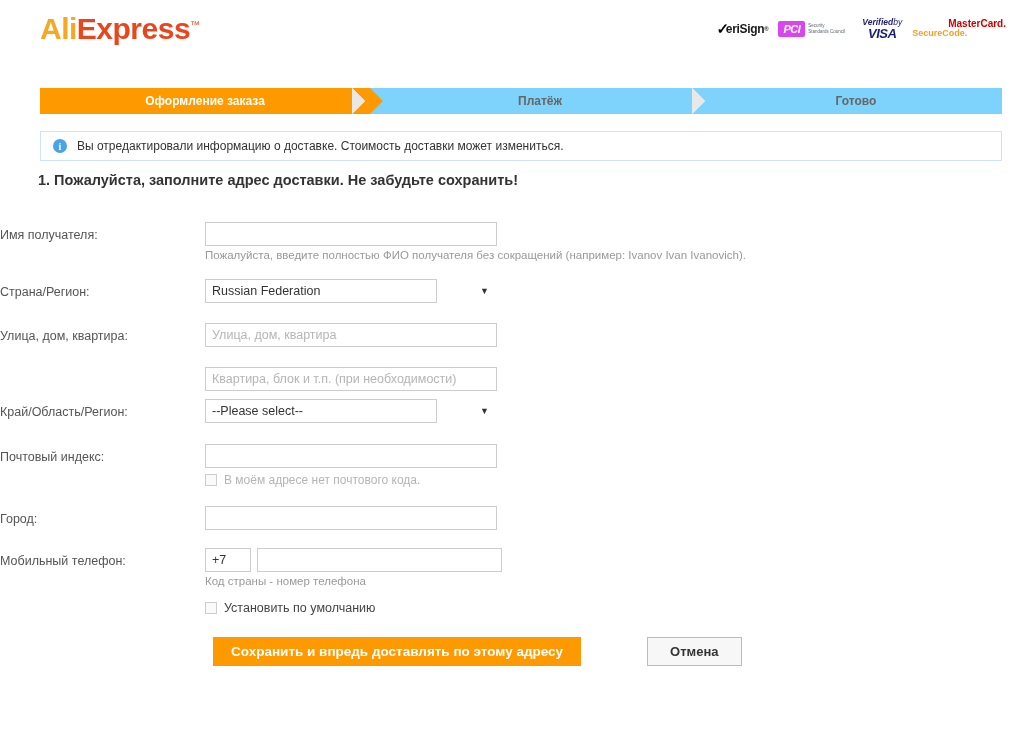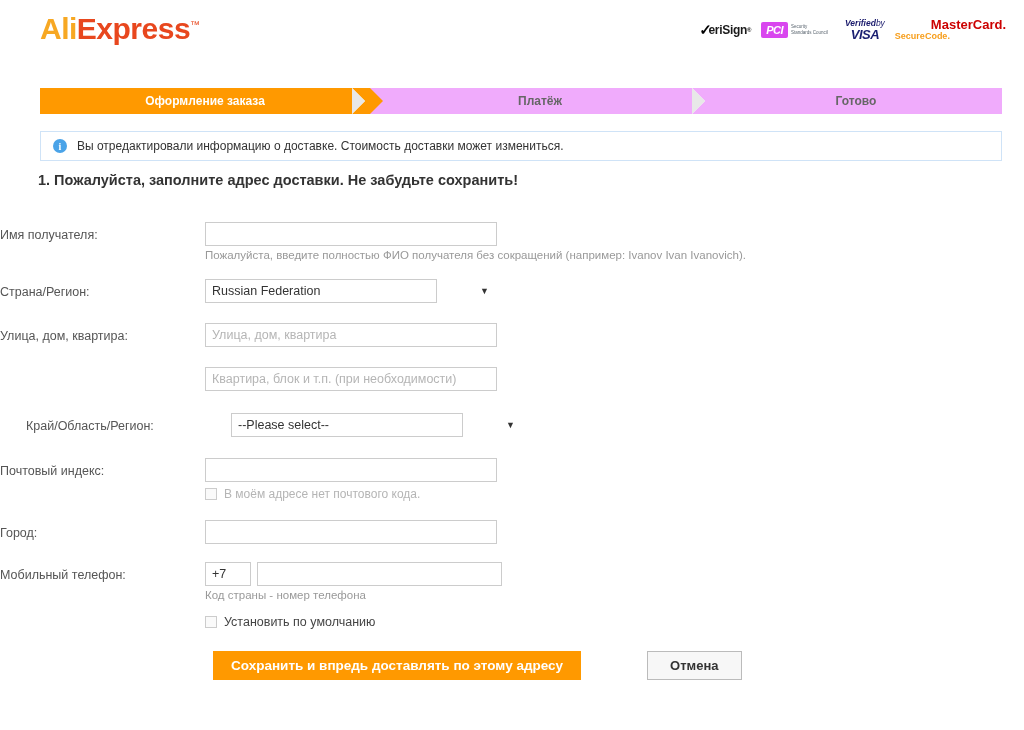--- a/index.html
+++ b/index.html
@@ -37,27 +37,27 @@
   .b-pci {
     background:#d946ef; color:#fff; font-size:11px; font-weight:bold;
     padding:2px 5px; border-radius:2px; font-style:italic; letter-spacing:-0.5px;
   }
   .b-pci-text { font-size:4.5px; color:#5b6670; line-height:1.25; margin-left:3px; width:44px; }
   .b-visa { line-height:1; text-align:center; }
   .b-visa .vtop { font-size:8.5px; color:#1a1a6c; font-style:italic; }
   .b-visa .vtop b { color:#1a1a6c; }
   .b-visa .vbot { font-size:13px; font-weight:bold; color:#1a1f71; font-style:italic; letter-spacing:-0.5px; }
   .b-mc { line-height:1.1; text-align:left; }
-  .b-mc .mtop { font-size:13px; font-weight:bold; color:#cc0000;padding-left:36px; }
+  .b-mc .mtop { font-size:10px; font-weight:bold; color:#cc0000;padding-left:36px; }
   .b-mc .mbot { font-size:9px; font-weight:bold; color:#f79e1b; }
 
   
   .steps {
     position: absolute; left: 40px; top: 88px; width: 962px; height: 26px;
-    display: flex; background: #f0abfc;
+    display: flex; background: #7dd3fc;
   }
   .step {
     position: relative; display:flex; align-items:center; justify-content:center;
     font-size: 12px; font-weight: bold; color:#666; height:26px;
   }
   .step-1 {
     width: 330px; background:#f90; color:#fff;
   }
   .step-1:after {
     content:""; position:absolute; right:-13px; top:0;
@@ -252,21 +252,21 @@
       </div>
     </div>
 
     <div class="row" style="margin-top:18px;">
       <div class="label"></div>
       <div class="field">
         <input class="txt" type="text" placeholder="Квартира, блок и т.п. (при необходимости)" style="">
       </div>
     </div>
 
-    <div class="row" style="margin-top:22px;padding-left:26px;">
+    <div class="row" style="margin-top:8px;">
       <div class="label">Край/Область/Регион:</div>
       <div class="field">
         <div class="sel-wrap">
           <select class="sel">
             <option>--Please select--</option>
           </select>
           <span class="sel-arrow">▼</span>
         </div>
       </div>
     </div>

